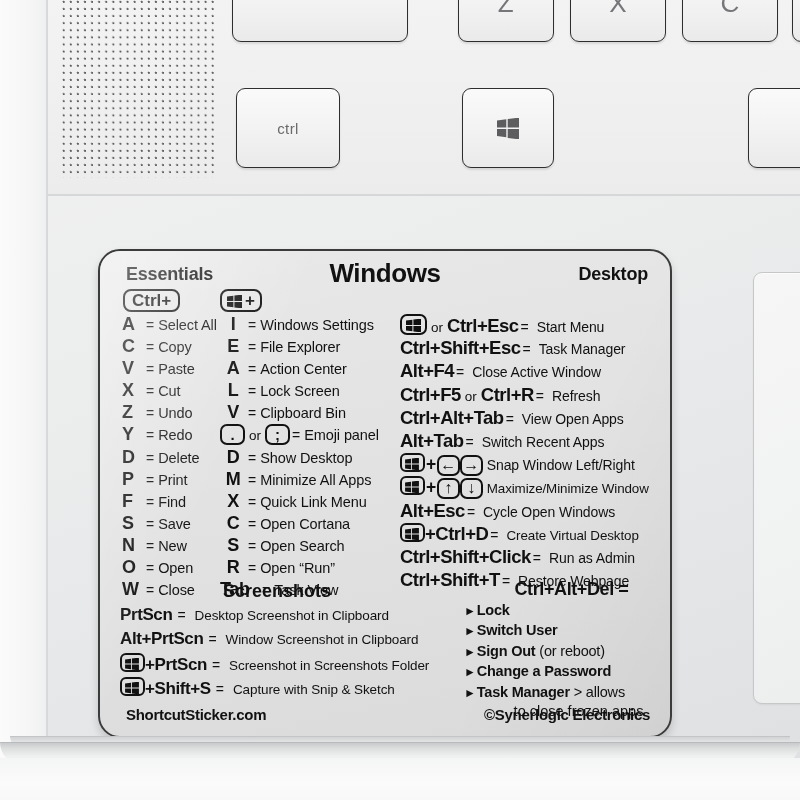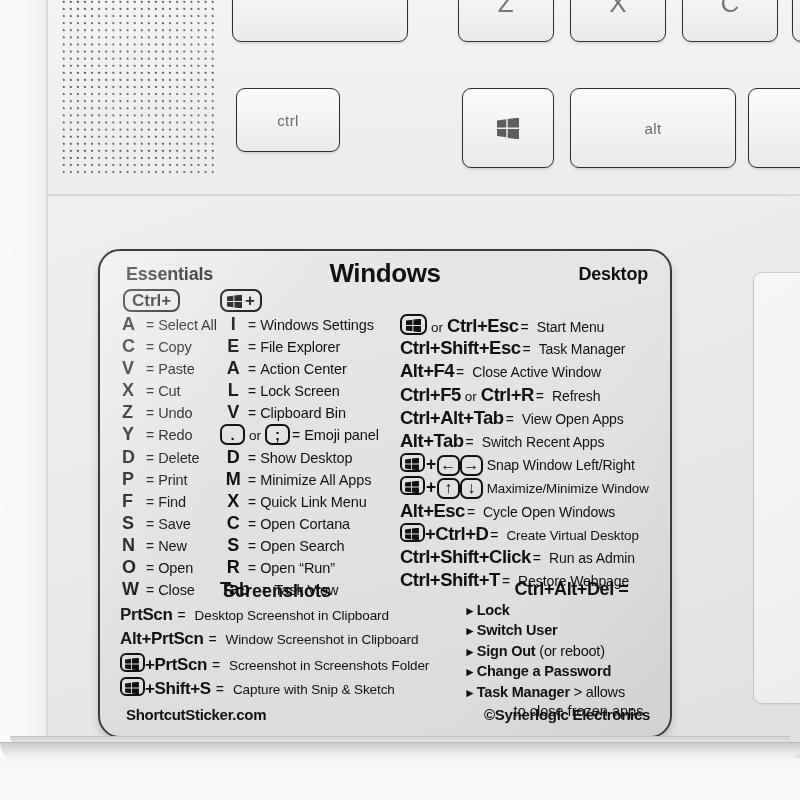--- a/index.html
+++ b/index.html
@@ -215,35 +215,32 @@
     <span class="kcap">Z</span>
   </div>
   <div class="key big" style="left:570px;top:-36px;width:96px;height:78px;">
     <span class="kcap">X</span>
   </div>
   <div class="key big" style="left:682px;top:-36px;width:96px;height:78px;">
     <span class="kcap">C</span>
   </div>
   <div class="key" style="left:792px;top:-36px;width:96px;height:78px;"></div>
 
-  <div class="key" style="left:236px;top:88px;width:104px;height:64px;">
+  <div class="key" style="left:236px;top:88px;width:104px;height:80px;">
     <span class="kcap">ctrl</span>
   </div>
   <div class="key" style="left:462px;top:88px;width:92px;height:80px;">
     <span class="winglyph">
       <svg viewBox="0 0 22 21" width="22" height="21" aria-hidden="true">
         <path d="M0,2.6 L9.3,1.3 L9.3,9.6 L0,9.6 Z" fill="#5d5d60"></path>
         <path d="M10.7,1.1 L22,-0.4 L22,9.6 L10.7,9.6 Z" fill="#5d5d60"></path>
         <path d="M0,11 L9.3,11 L9.3,19.3 L0,18 Z" fill="#5d5d60"></path>
         <path d="M10.7,11 L22,11 L22,21.4 L10.7,19.9 Z" fill="#5d5d60"></path>
       </svg>
     </span>
-  </div>
-  <div class="key" style="left:570px;top:88px;width:166px;height:80px;">
-    <span class="kcap">alt</span>
   </div>
   <div class="key" style="left:748px;top:88px;width:120px;height:80px;"></div>
 
   <div class="trackpad"></div>
 
   <div class="sticker">
     <div class="sticker-inner">
 
       <div class="hdr">
         <div class="h-left">Essentials</div>

